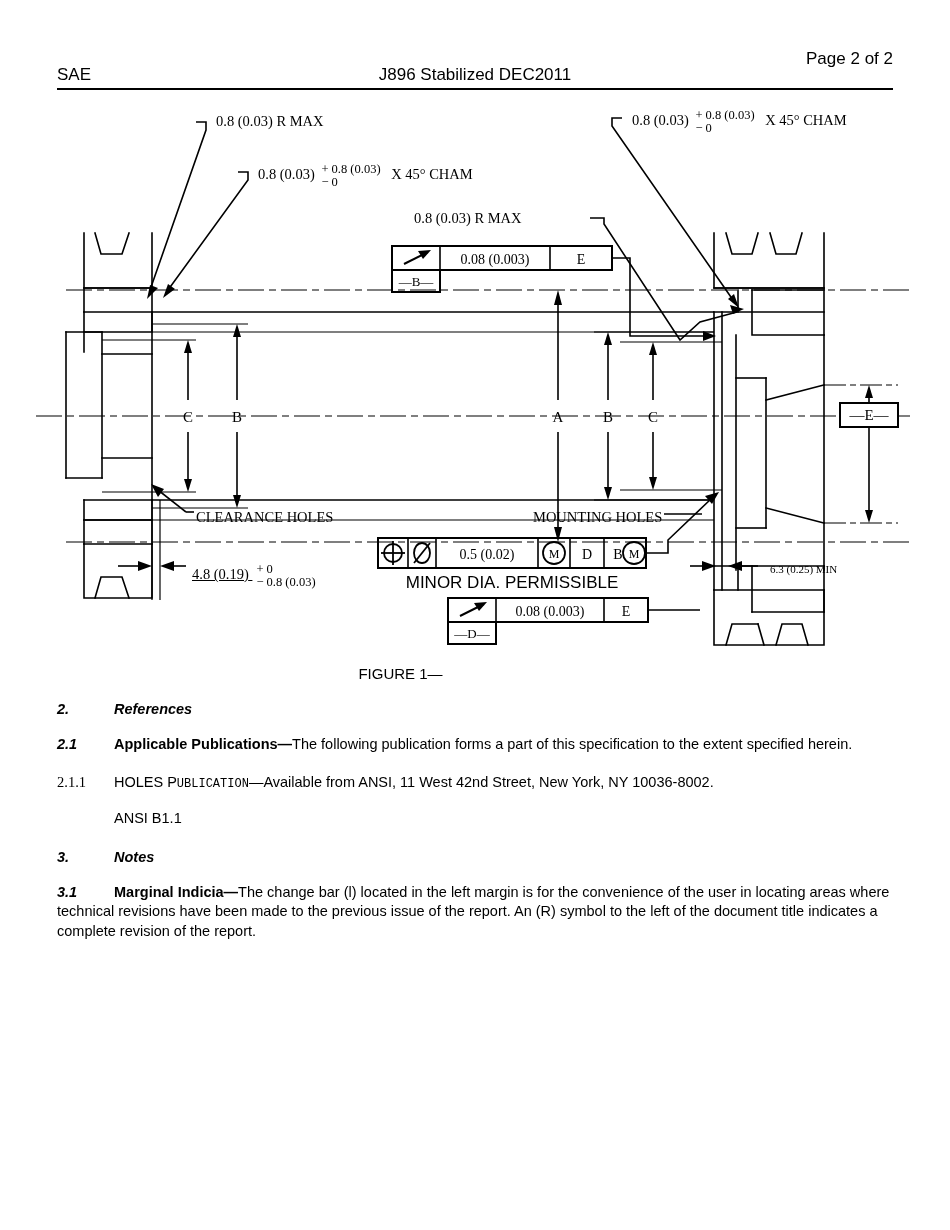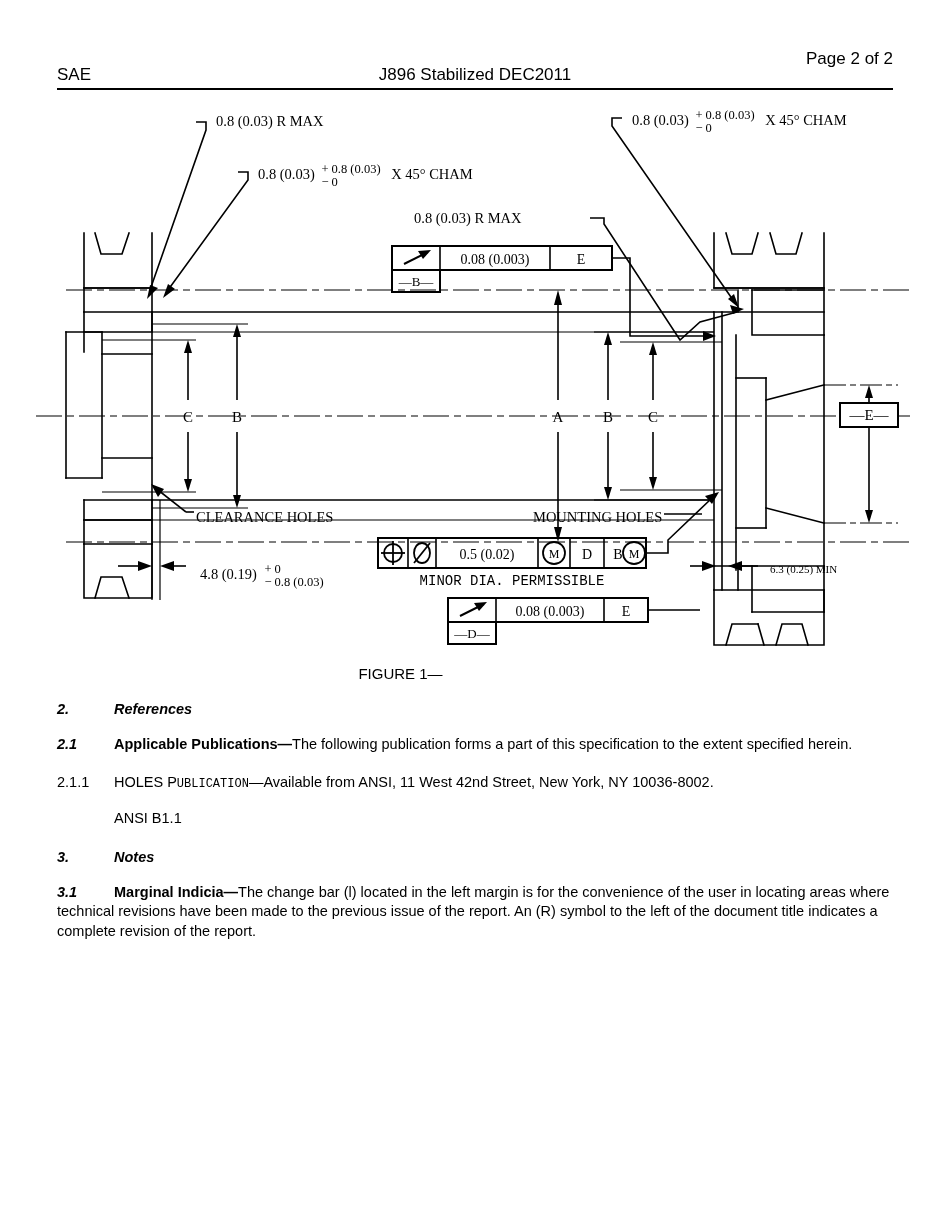--- a/index.html
+++ b/index.html
@@ -67,21 +67,21 @@
   .sec {
     position: relative;
     margin-bottom: 14px;
   }
   .sec .num {
     position: absolute;
     left: 0; top: 0;
     font-weight: bold;
     font-style: italic;
   }
-  .sec .num.plain { font-weight: normal; font-style: normal; }
+  .sec .num.plain { font-weight: normal; font-style: normal; font-family: Liberation Serif, serif; }
   .sec .txt { margin-left: 57px; }
   .sec .head {
     font-weight: bold;
     font-style: italic;
   }
   .sec .lead { font-weight: bold; }
   .sec.h2 { margin-bottom: 16px; }
   .smallcaps { font-size: 12px; font-family: Liberation Mono, monospace; }
   .indent-ref { margin-left: 80px; }
 
@@ -375,23 +375,23 @@
         <span style="display:block;">+ 0.8 (0.03)</span>
         <span style="display:block;">− 0</span>
       </span>
       <span style="margin-left:4px;">X 45° CHAM</span>
     </div>
 
     <div style="position:absolute;left:196px;top:409px;font-family:'Liberation Serif',serif;font-size:14.5px;white-space:nowrap;">CLEARANCE HOLES</div>
 
     <div style="position:absolute;left:533px;top:409px;font-family:'Liberation Serif',serif;font-size:14.5px;white-space:nowrap;">MOUNTING HOLES</div>
 
-    <div style="position:absolute;left:378px;top:473px;width:268px;text-align:center;font-family:Liberation Mono, monospace;font-size:14px;white-space:nowrap;">MINOR DIA. PERMISSIBLE</div>
-
-    <div style="position:absolute;left:200px;top:463px;font-family:'Liberation Serif',serif;font-size:14.5px;white-space:nowrap;">
+    <div style="position:absolute;left:378px;top:473px;width:268px;text-align:center;font-family:Liberation Sans, sans-serif;font-size:17px;white-space:nowrap;">MINOR DIA. PERMISSIBLE</div>
+
+    <div style="position:absolute;left:192px;top:463px;font-family:'Liberation Serif',serif;font-size:14.5px;white-space:nowrap;text-decoration:underline;">
       <span>4.8 (0.19)</span>
       <span style="display:inline-block;vertical-align:middle;margin-left:4px;line-height:1.02;font-size:12.5px;text-align:left;">
         <span style="display:block;">+ 0</span>
         <span style="display:block;">− 0.8 (0.03)</span>
       </span>
     </div>
 
     <div style="position:absolute;left:770px;top:463px;font-family:'Liberation Serif',serif;font-size:11px;white-space:nowrap;">6.3 (0.25) MIN</div>
   </div>
 

